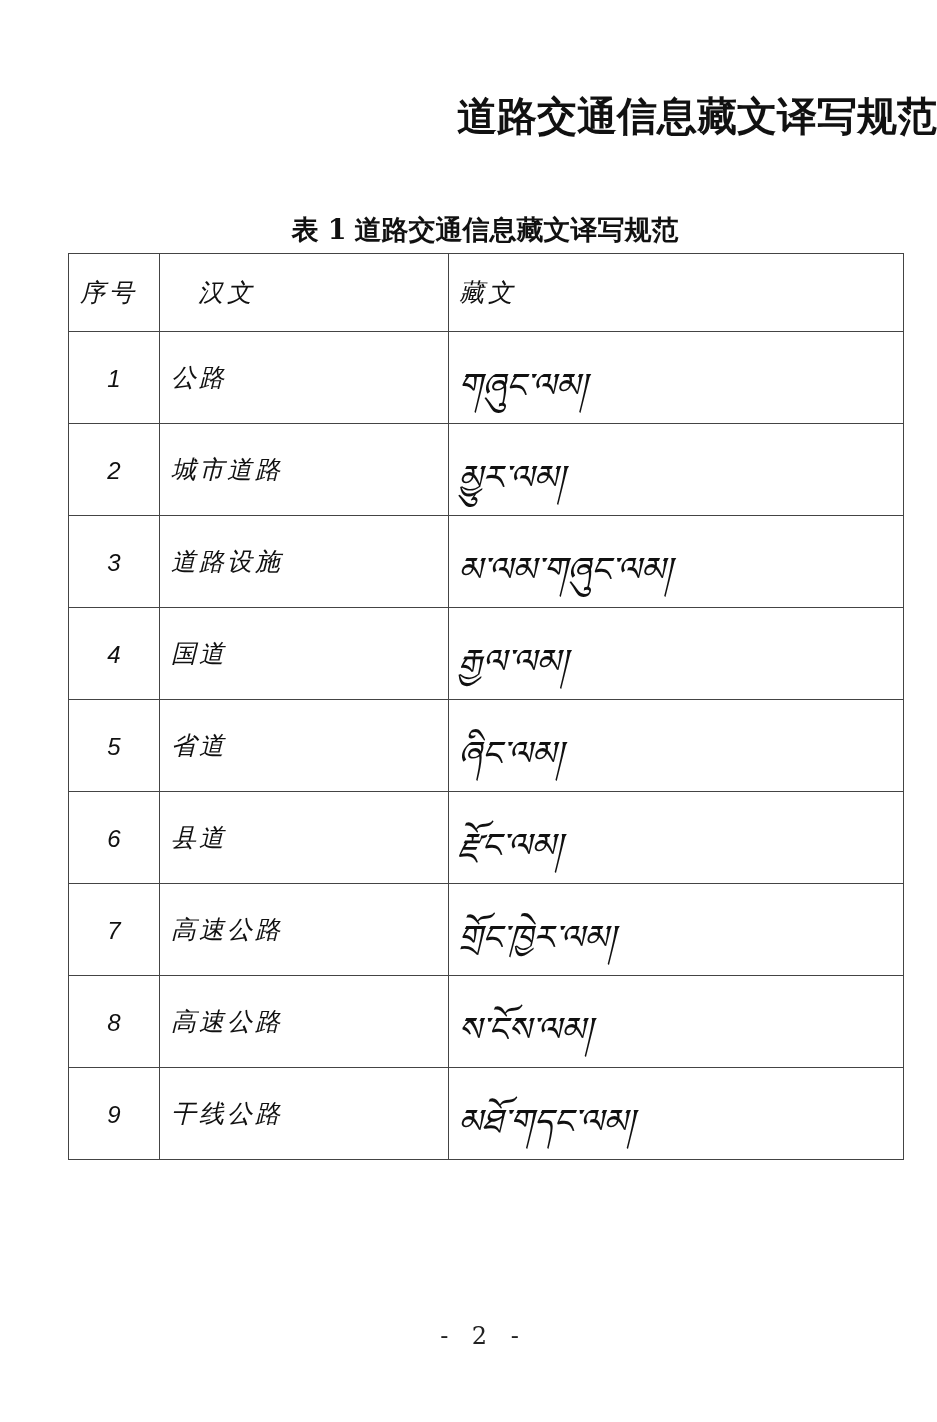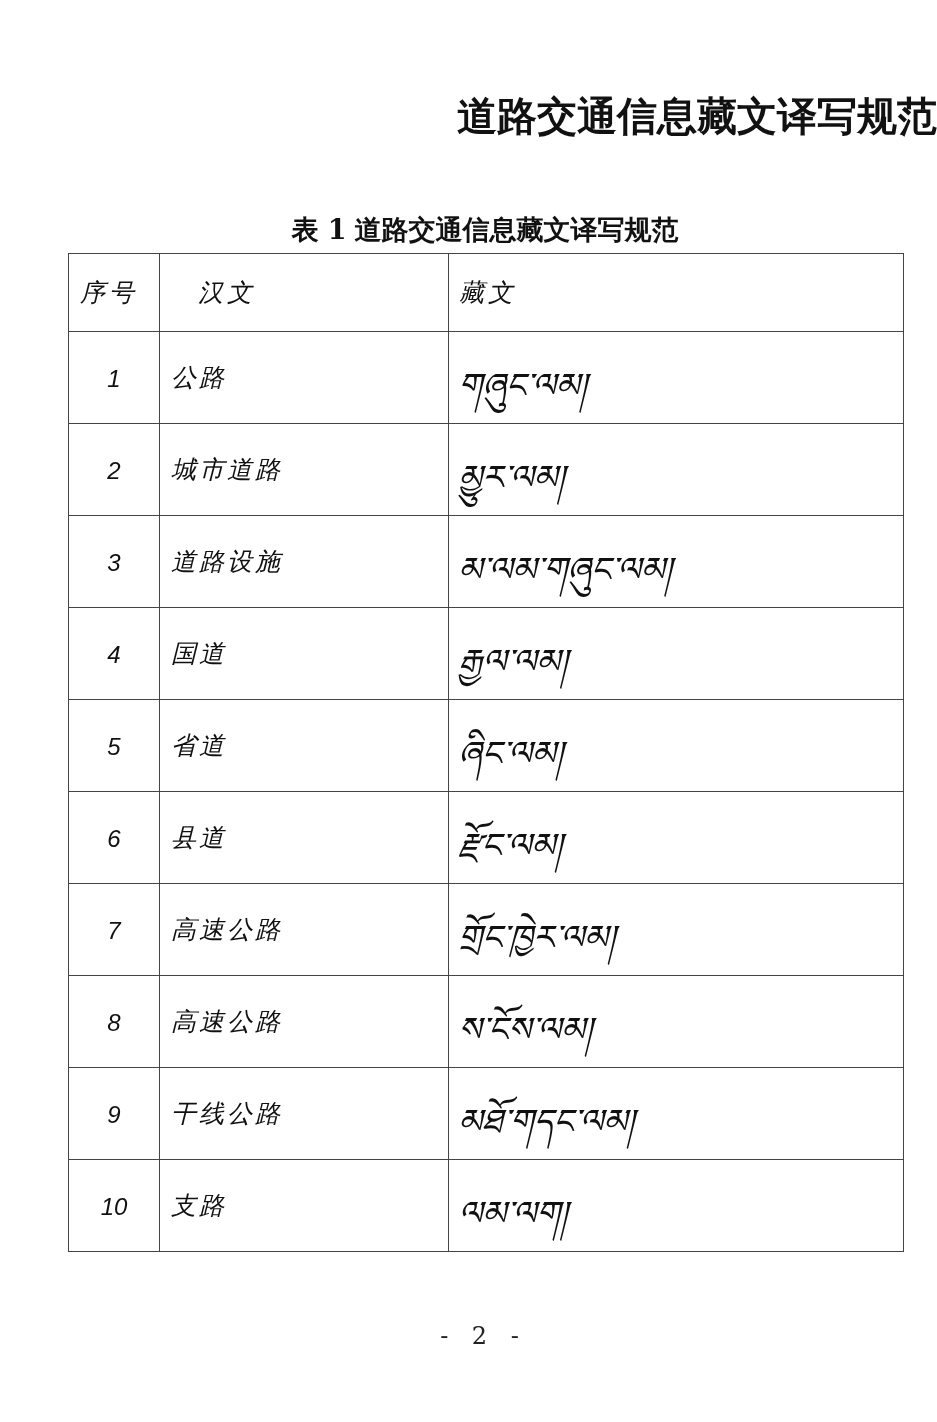--- a/index.html
+++ b/index.html
@@ -163,21 +163,16 @@
     <tr>
       <td class="seq">8</td>
       <td class="zh">高速公路</td>
       <td class="bo">ས་ངོས་ལམ།</td>
     </tr>
     <tr>
       <td class="seq">9</td>
       <td class="zh">干线公路</td>
       <td class="bo">མཐོ་གདང་ལམ།</td>
     </tr>
-    <tr>
-      <td class="seq">10</td>
-      <td class="zh">支路</td>
-      <td class="bo">ལམ་ལག།</td>
-    </tr>
   </tbody>
 </table>
 
 <div class="page-number">- 2 -</div>
 
 </body></html>

